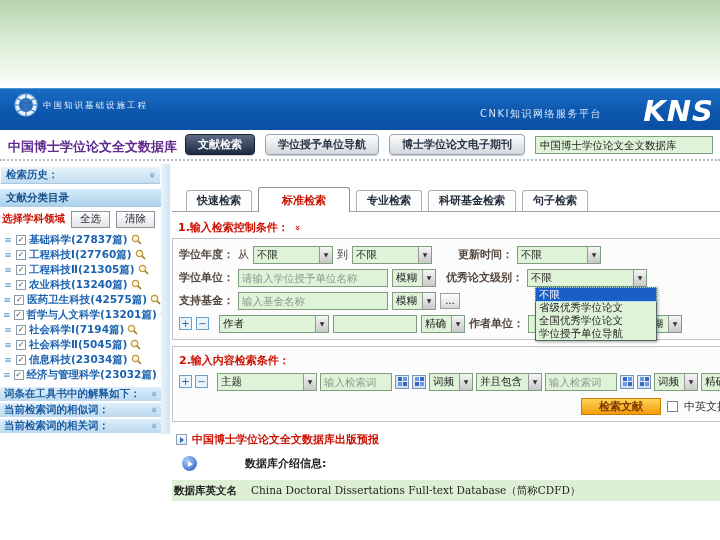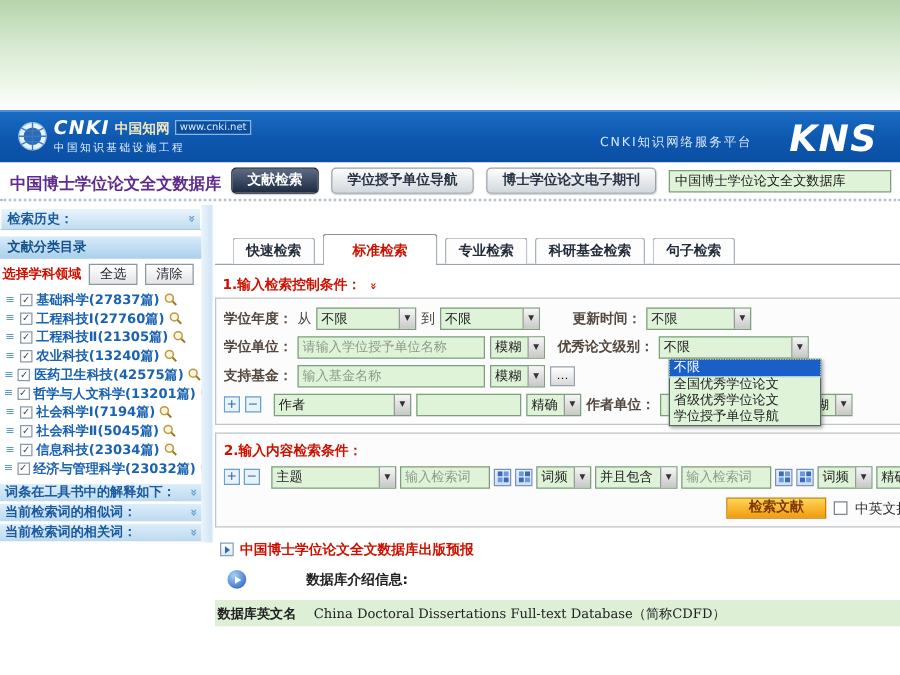--- a/index.html
+++ b/index.html
@@ -12,21 +12,21 @@
 
 .blue-bar{position:absolute;left:0;top:88px;width:720px;height:42px;
   background:linear-gradient(180deg,#1a6cc4 0%,#0d57ae 55%,#0a4fa4 100%);border-top:1px solid #4c90d8}
 .logo{position:absolute;left:14px;top:4px;display:flex;align-items:center;gap:5px;color:#fff}
 .logo-txt .l1{display:flex;align-items:center;gap:4px}
 .brand{font-size:15px;font-weight:bold;font-style:italic;letter-spacing:1px;color:#fff}
 .brand-cn{font-size:11px;font-weight:bold;color:#f0e6c0}
 .url-box{font-size:8px;border:1px solid #8ab4e0;background:#0c4e9e;color:#d8eafc;padding:0 3px;line-height:10px}
 .l2{font-size:8.5px;letter-spacing:2px;color:#e4effc;margin-top:2px}
 .platform{position:absolute;right:118px;bottom:9px;color:#d8e6fa;font-size:10px;letter-spacing:1.5px}
-.kns{position:absolute;right:18px;bottom:2px;color:#fff;font-size:29px;font-weight:bold;font-style:italic;letter-spacing:1px}
+.kns{position:absolute;right:6px;bottom:2px;color:#fff;font-size:29px;font-weight:bold;font-style:italic;letter-spacing:1px}
 
 .title-strip{position:absolute;left:0;top:130px;width:720px;height:30px;background:#fff}
 .page-title{position:absolute;left:8px;top:8px;font-size:13px;font-weight:bold;color:#5e2a8c;white-space:nowrap}
 .nav-btns{position:absolute;left:185px;top:4px;display:flex;gap:10px}
 .nav-btn{height:21px;padding:0 12px;line-height:19px;font-size:11px;font-weight:bold;color:#2a3446;
   background:linear-gradient(180deg,#fdfdfd,#d2d8de);border:1px solid #98a2ac;border-radius:4px;
   box-shadow:0 1px 1px rgba(0,0,0,.18);white-space:nowrap;cursor:pointer}
 .nav-btn.active{background:linear-gradient(180deg,#5c6c84,#1c2a42);color:#fff;border-color:#141e30}
 .db-select{position:absolute;left:535px;top:6px;width:178px;height:18px;background:#dff3d8;
   border:1px solid #7e9e7e;font-size:10.5px;line-height:16px;padding:0 4px;color:#222;overflow:hidden;white-space:nowrap}
@@ -107,25 +107,20 @@
   <div class="green-band"></div>
 
   <div class="blue-bar">
     <div class="logo">
       <svg width="24" height="24" viewBox="0 0 22 22">
         <circle cx="11" cy="11" r="10" fill="#e8f2fc" stroke="#9ac2e4"></circle>
         <circle cx="11" cy="11" r="6.5" fill="#2a6ab8"></circle>
         <path d="M1 11h20M11 1v20M3 5c4 3 12 3 16 0M3 17c4-3 12-3 16 0" stroke="#3a7ac0" fill="none" stroke-width="1"></path>
       </svg>
       <div class="logo-txt">
-        <div class="l1">
-          <span class="brand">CNKI</span>
-          <span class="brand-cn">中国知网</span>
-          <span class="url-box">www.cnki.net</span>
-        </div>
         <div class="l2">中国知识基础设施工程</div>
       </div>
     </div>
     <div class="platform">CNKI知识网络服务平台</div>
     <div class="kns">KNS</div>
   </div>
 
   <div class="title-strip">
     <div class="page-title">中国博士学位论文全文数据库</div>
     <div class="nav-btns">
@@ -324,22 +319,22 @@
         </span>
         <span class="flabel" style="">作者单位：</span>
         <input class="inp" style="width: 106px;">
         <span class="sel" style="width:44px">
           <span class="sel-t">模糊</span>
           <span class="sel-a">▼</span>
         </span>
       </div>
       <div class="dd">
         <div class="dd-i hl">不限</div>
+        <div class="dd-i">省级优秀学位论文</div>
         <div class="dd-i">全国优秀学位论文</div>
-        <div class="dd-i">省级优秀学位论文</div>
         <div class="dd-i">学位授予单位导航</div>
       </div>
     </div>
 
     <div class="box" id="box2" style="margin-top:6px">
       <div class="sec-title" style="margin:2px 0 2px 0"><span>2.输入内容检索条件：</span></div>
       <div class="frow" style="gap:3px">
         <span class="pm">+</span>
         <span class="pm">−</span>
         <span class="sel" style="width:100px;margin-left:6px">

